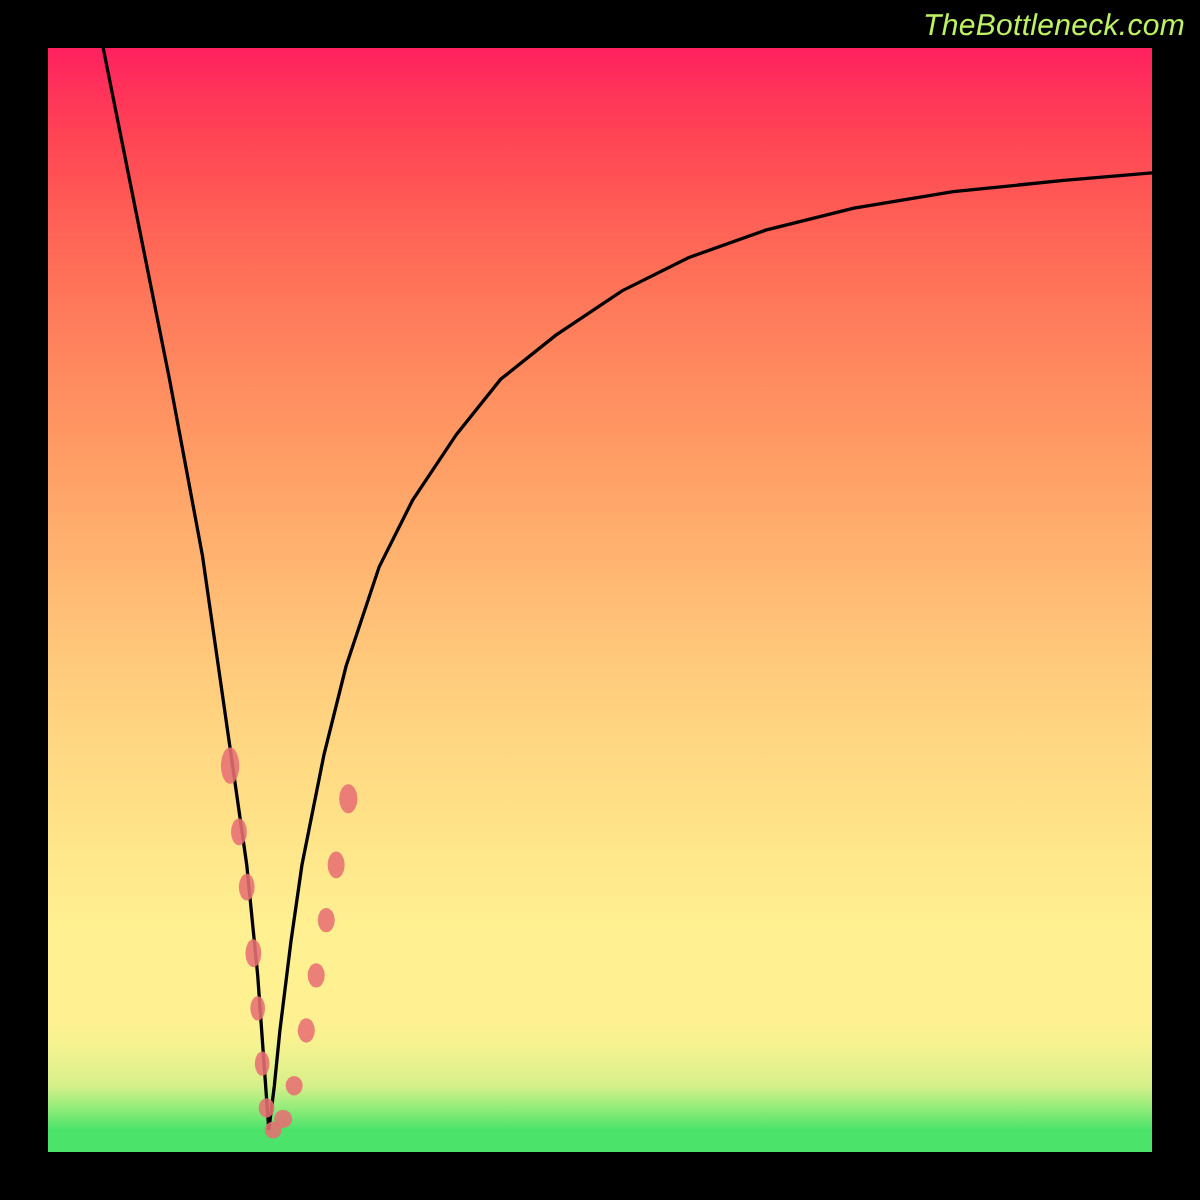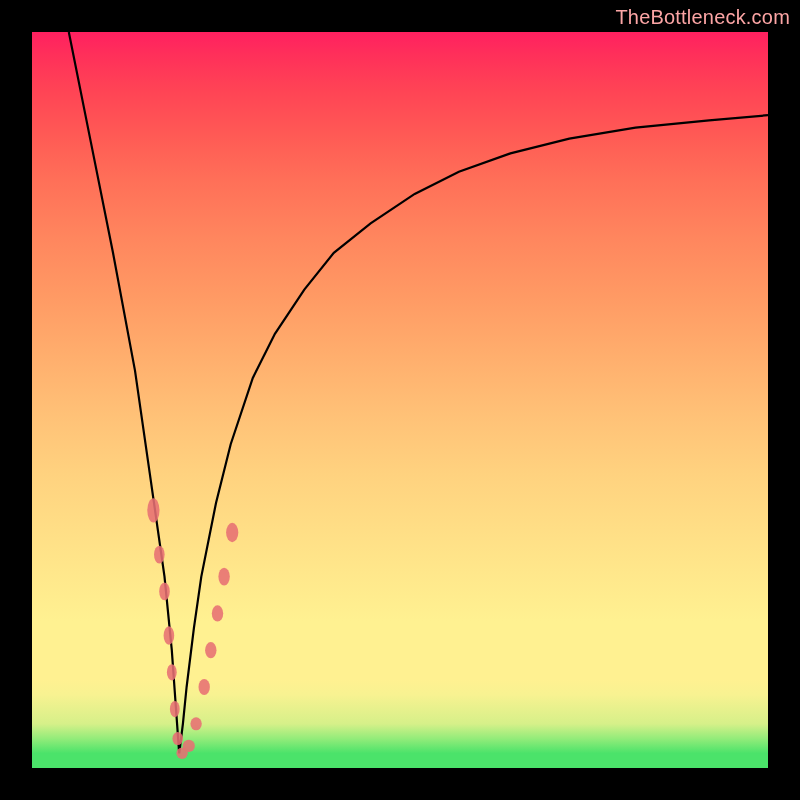--- a/index.html
+++ b/index.html
@@ -53,24 +53,25 @@
   svg.curve {
     position: absolute;
     inset: 0;
     width: 100%;
     height: 100%;
   }
   .watermark {
     position: absolute;
     top: 6px;
     right: 10px;
-    color: #fca5a5;
+    color: #bef264;
     font-size: 20px;
     letter-spacing: 0.2px;
     user-select: none;
+    font-style: italic;
   }
 </style>
 </head>
 <body>
 
 <div class="frame">
 
   <div class="plot-area">
     <div class="gradient-bg"></div>
 

